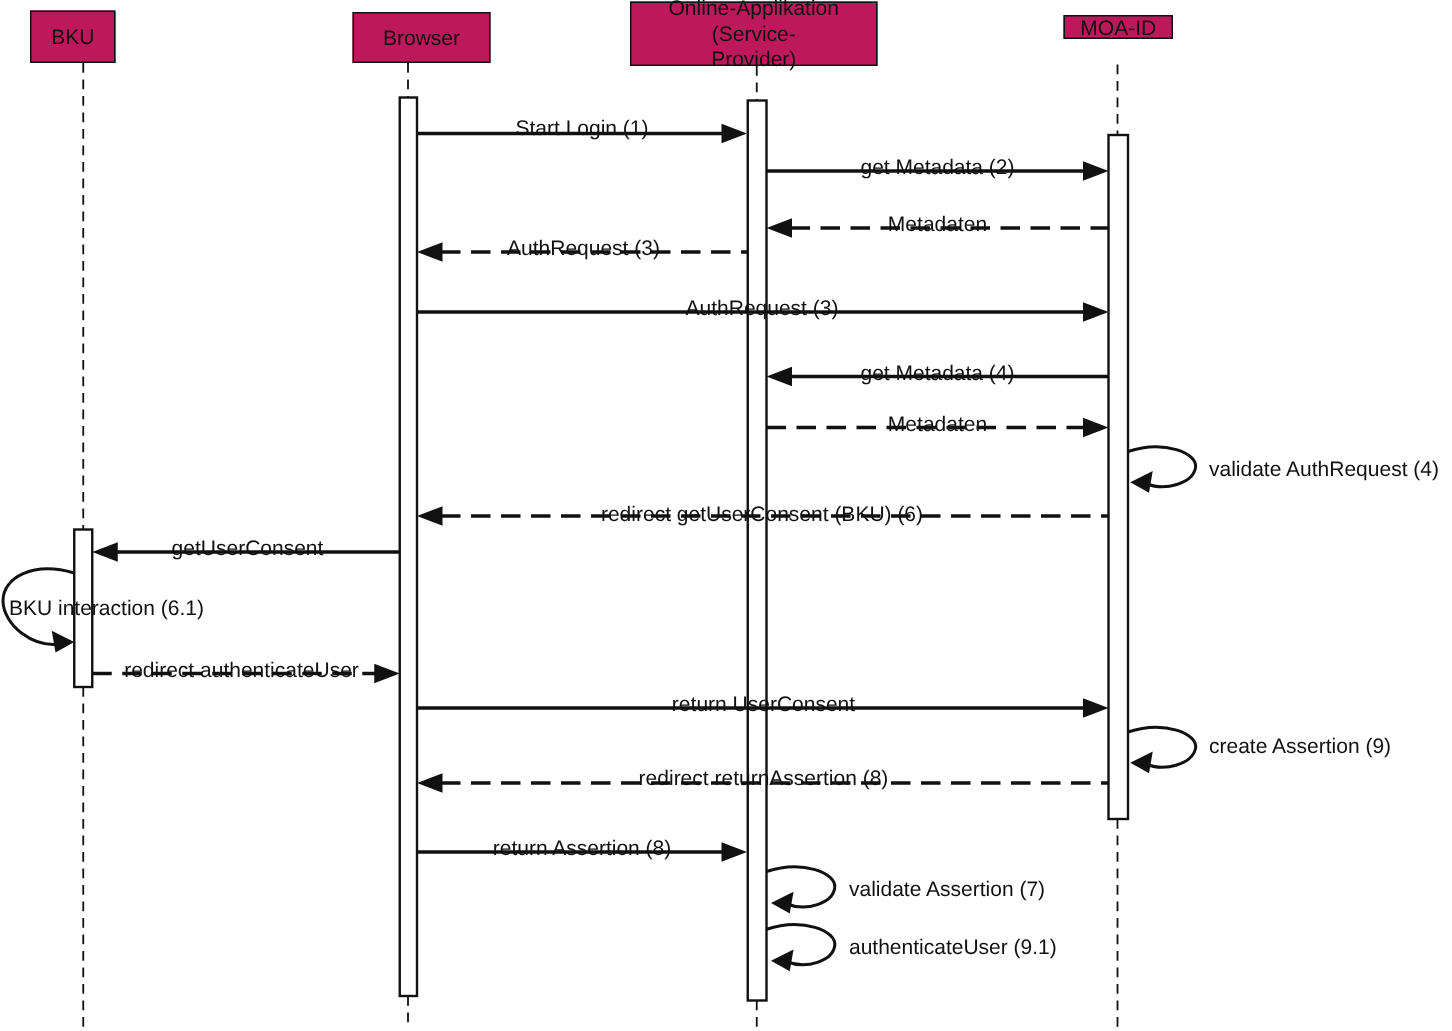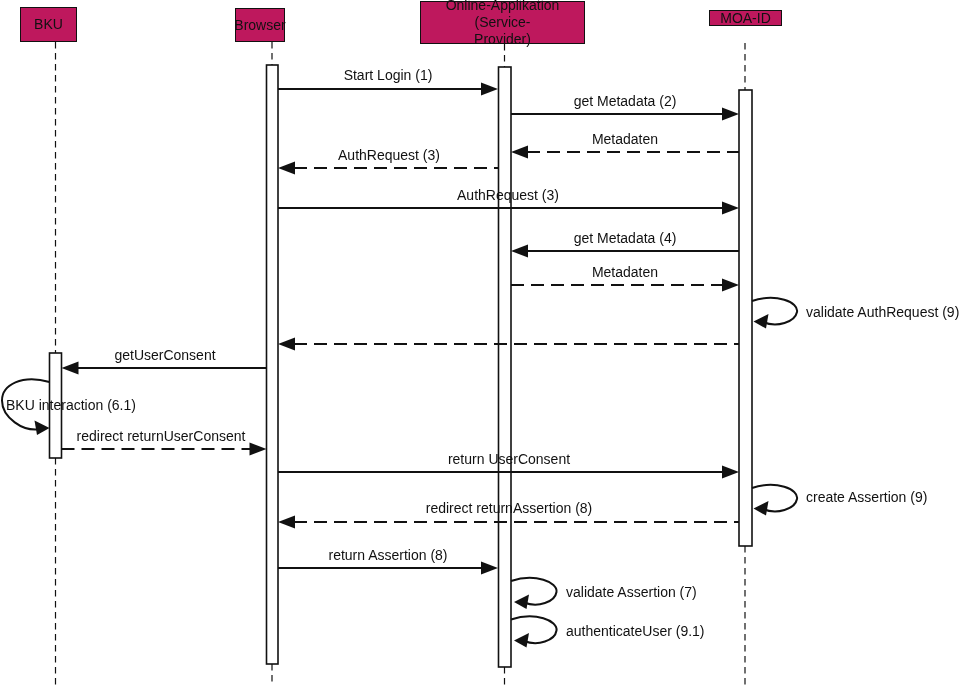--- a/index.html
+++ b/index.html
@@ -25,21 +25,21 @@
     display:flex;align-items:center;justify-content:center;
     text-align:center;
     font-size:14px;line-height:17px;
     white-space:pre-line;
     box-sizing:border-box;
   }
   .mlabel{
     position:absolute;
     transform:translate(-50%,-50%);
     white-space:nowrap;
-    font-size:14px;line-height:18px;
+    font-size:14px;line-height:18px;margin-top:10px;
   }
   .llabel{
     position:absolute;
     transform:translate(0,-50%);
     white-space:nowrap;
     font-size:14px;line-height:18px;
   }
 </style>
 </head>
 <body>
@@ -140,42 +140,43 @@
     </g>
     <g>
       <path class="loop" d="M 511,619.5 C 535,611.5 558,620.5 556.5,630.5 C 555,640.5 538,646.5 524,641"></path>
       <polygon class="head" points="514,640.5 529,633 526.5,647.5"></polygon>
     </g>
   </svg>
 
   <div class="pbox" style="left:20px;top:7px;width:57px;height:35px;">
     <span>BKU</span>
   </div>
-  <div class="pbox" style="left:235px;top:8px;width:50px;height:34px;">
+  <div class="pbox" style="left:235px;top:8px;width:92px;height:34px;">
     <span>Browser</span>
   </div>
   <div class="pbox" style="left:420px;top:1px;width:165px;height:43px;">
     <span>Online-Applikation (Service-
 Provider)</span>
   </div>
   <div class="pbox" style="left:709px;top:10px;width:73px;height:16px;">
     <span>MOA-ID</span>
   </div>
 
   <span class="mlabel" style="left:388px;top:75px;">Start Login (1)</span>
   <span class="mlabel" style="left:625px;top:101px;text-align:right;">get Metadata (2)</span>
   <span class="mlabel" style="left:625px;top:139px;">Metadaten</span>
   <span class="mlabel" style="left:389px;top:155px;">AuthRequest (3)</span>
   <span class="mlabel" style="left:508px;top:195px;">AuthRequest (3)</span>
   <span class="mlabel" style="left:625px;top:238px;">get Metadata (4)</span>
   <span class="mlabel" style="left:625px;top:272px;">Metadaten</span>
-  <span class="llabel" style="left:806px;top:312px;">validate AuthRequest (9)</span>
+  <span class="llabel" style="left:806px;top:312px;">validate AuthRequest (4)</span>
+  <span class="mlabel" style="left:508px;top:332px;">redirect getUserConsent (BKU) (6)</span>
   <span class="mlabel" style="left:165px;top:355px;">getUserConsent</span>
   <span class="llabel" style="left:6px;top:405px;">BKU interaction (6.1)</span>
-  <span class="mlabel" style="left:161px;top:436px;">redirect returnUserConsent</span>
+  <span class="mlabel" style="left:161px;top:436px;">redirect authenticateUser</span>
   <span class="mlabel" style="left:509px;top:459px;">return UserConsent</span>
   <span class="llabel" style="left:806px;top:497px;">create Assertion (9)</span>
   <span class="mlabel" style="left:509px;top:508px;">redirect returnAssertion (8)</span>
   <span class="mlabel" style="left:388px;top:555px;">return Assertion (8)</span>
   <span class="llabel" style="left:566px;top:592px;">validate Assertion (7)</span>
   <span class="llabel" style="left:566px;top:631px;">authenticateUser (9.1)</span>
 
 </div>
 
 </body></html>

